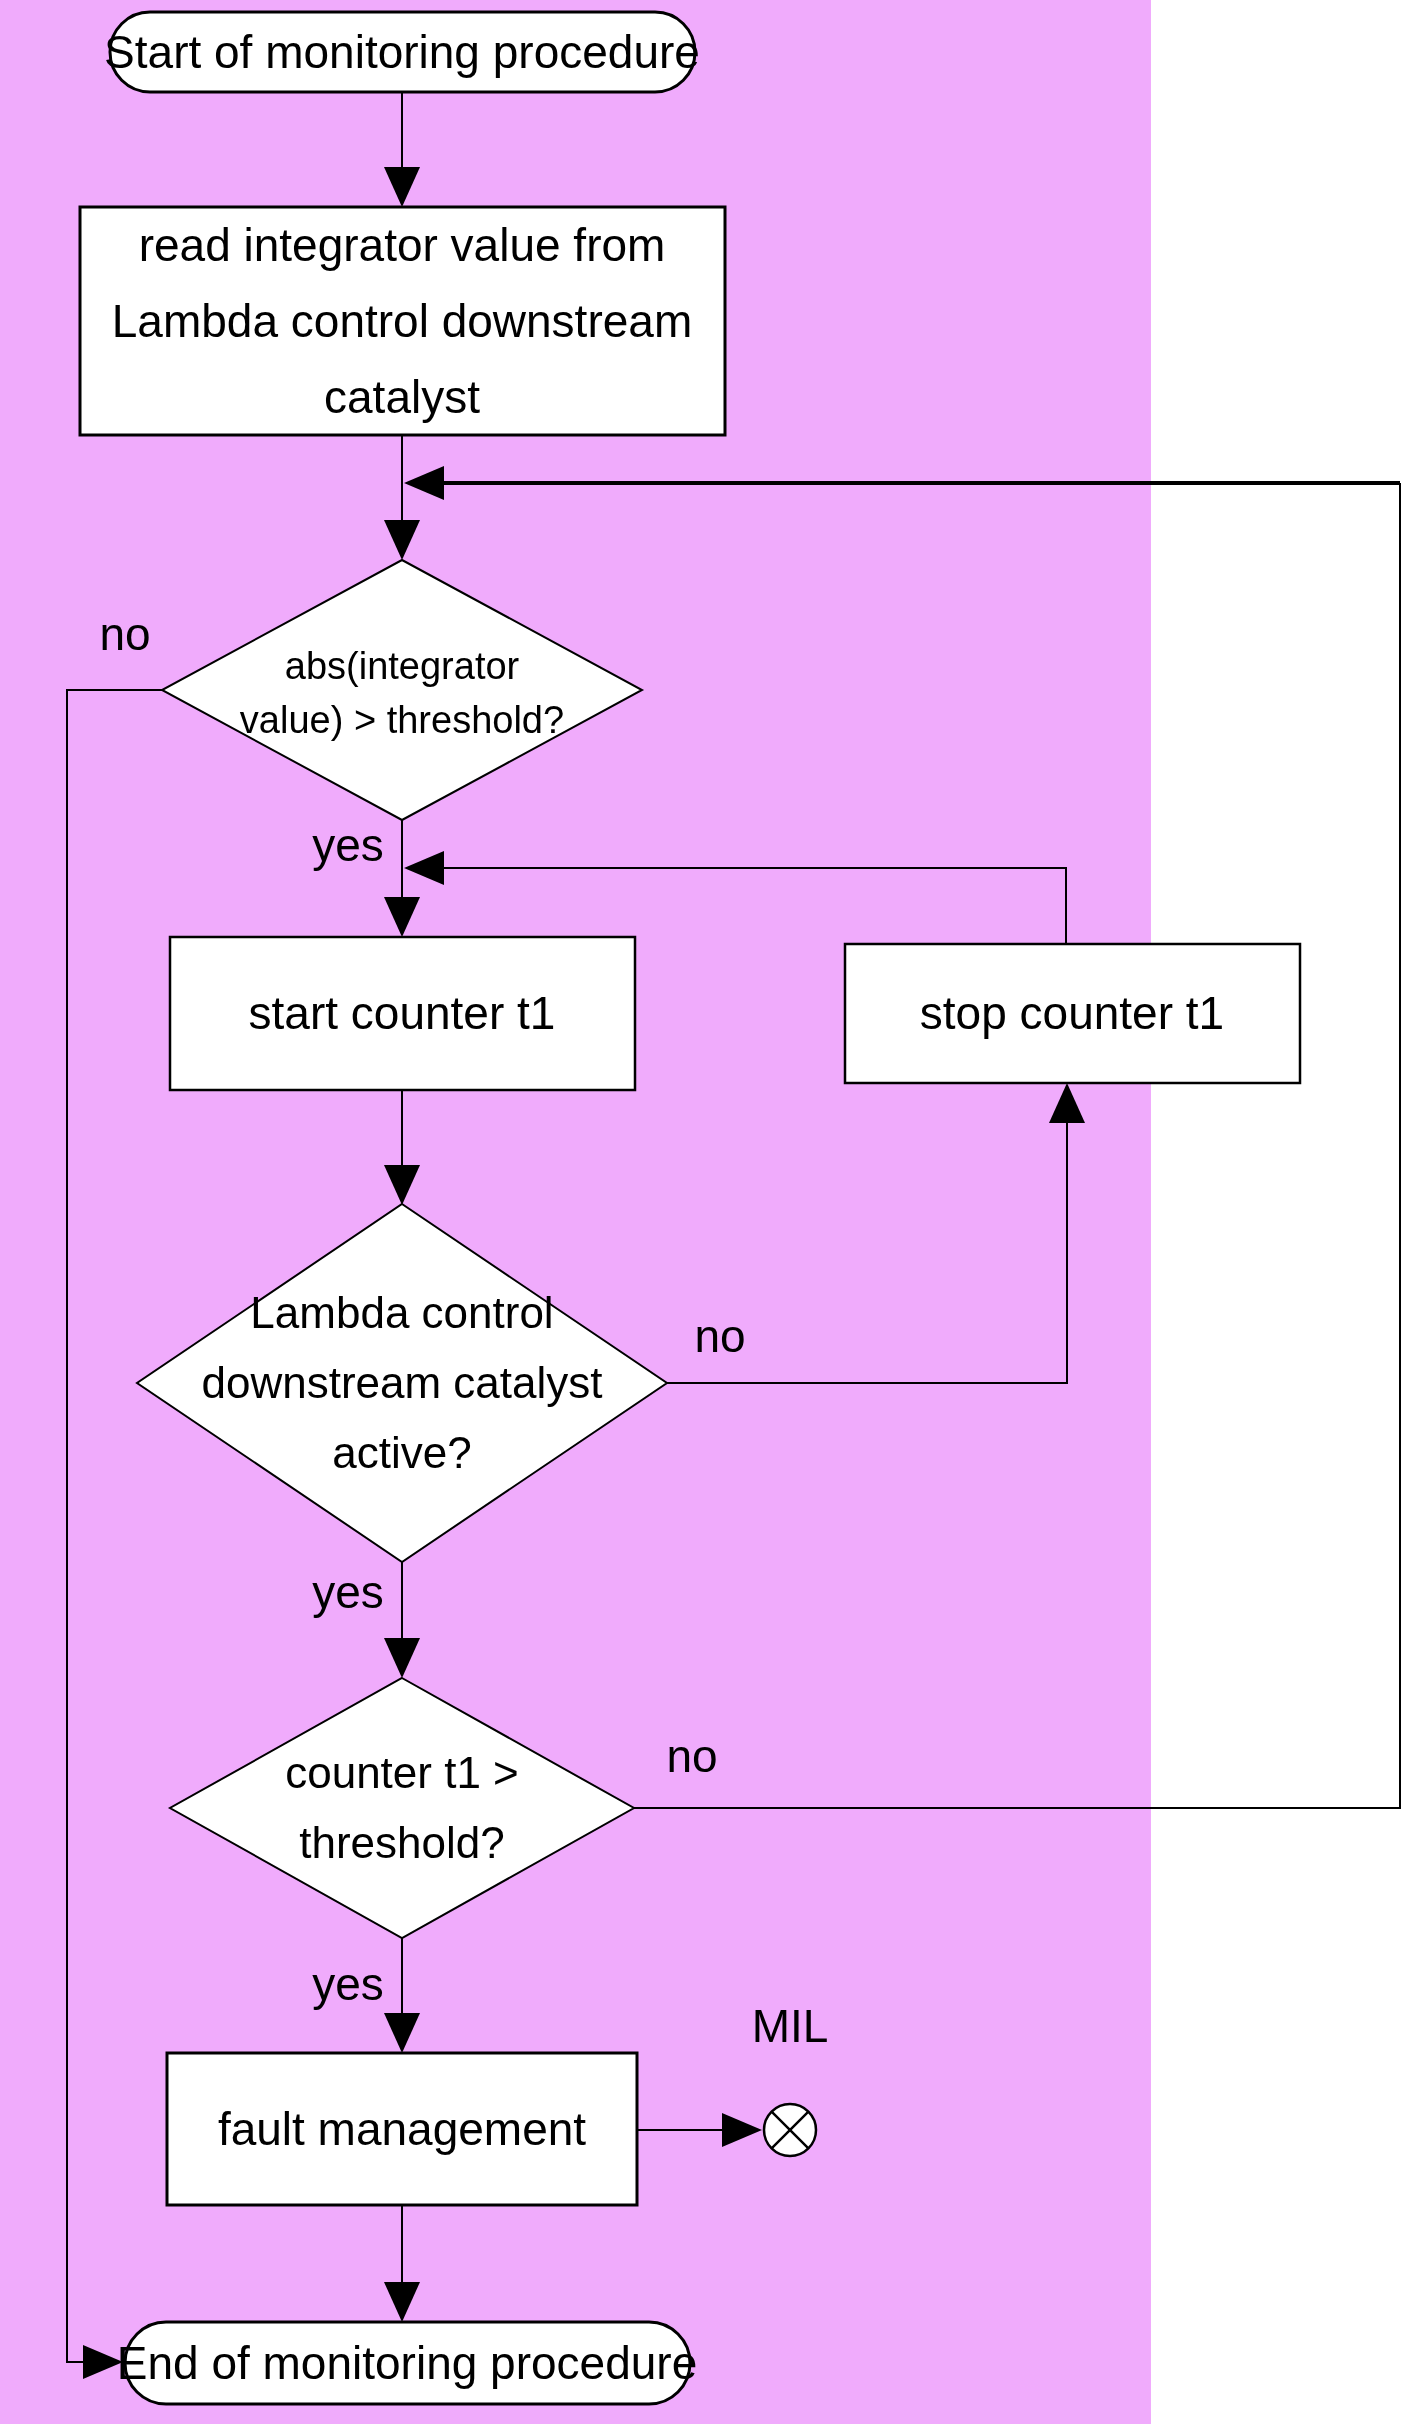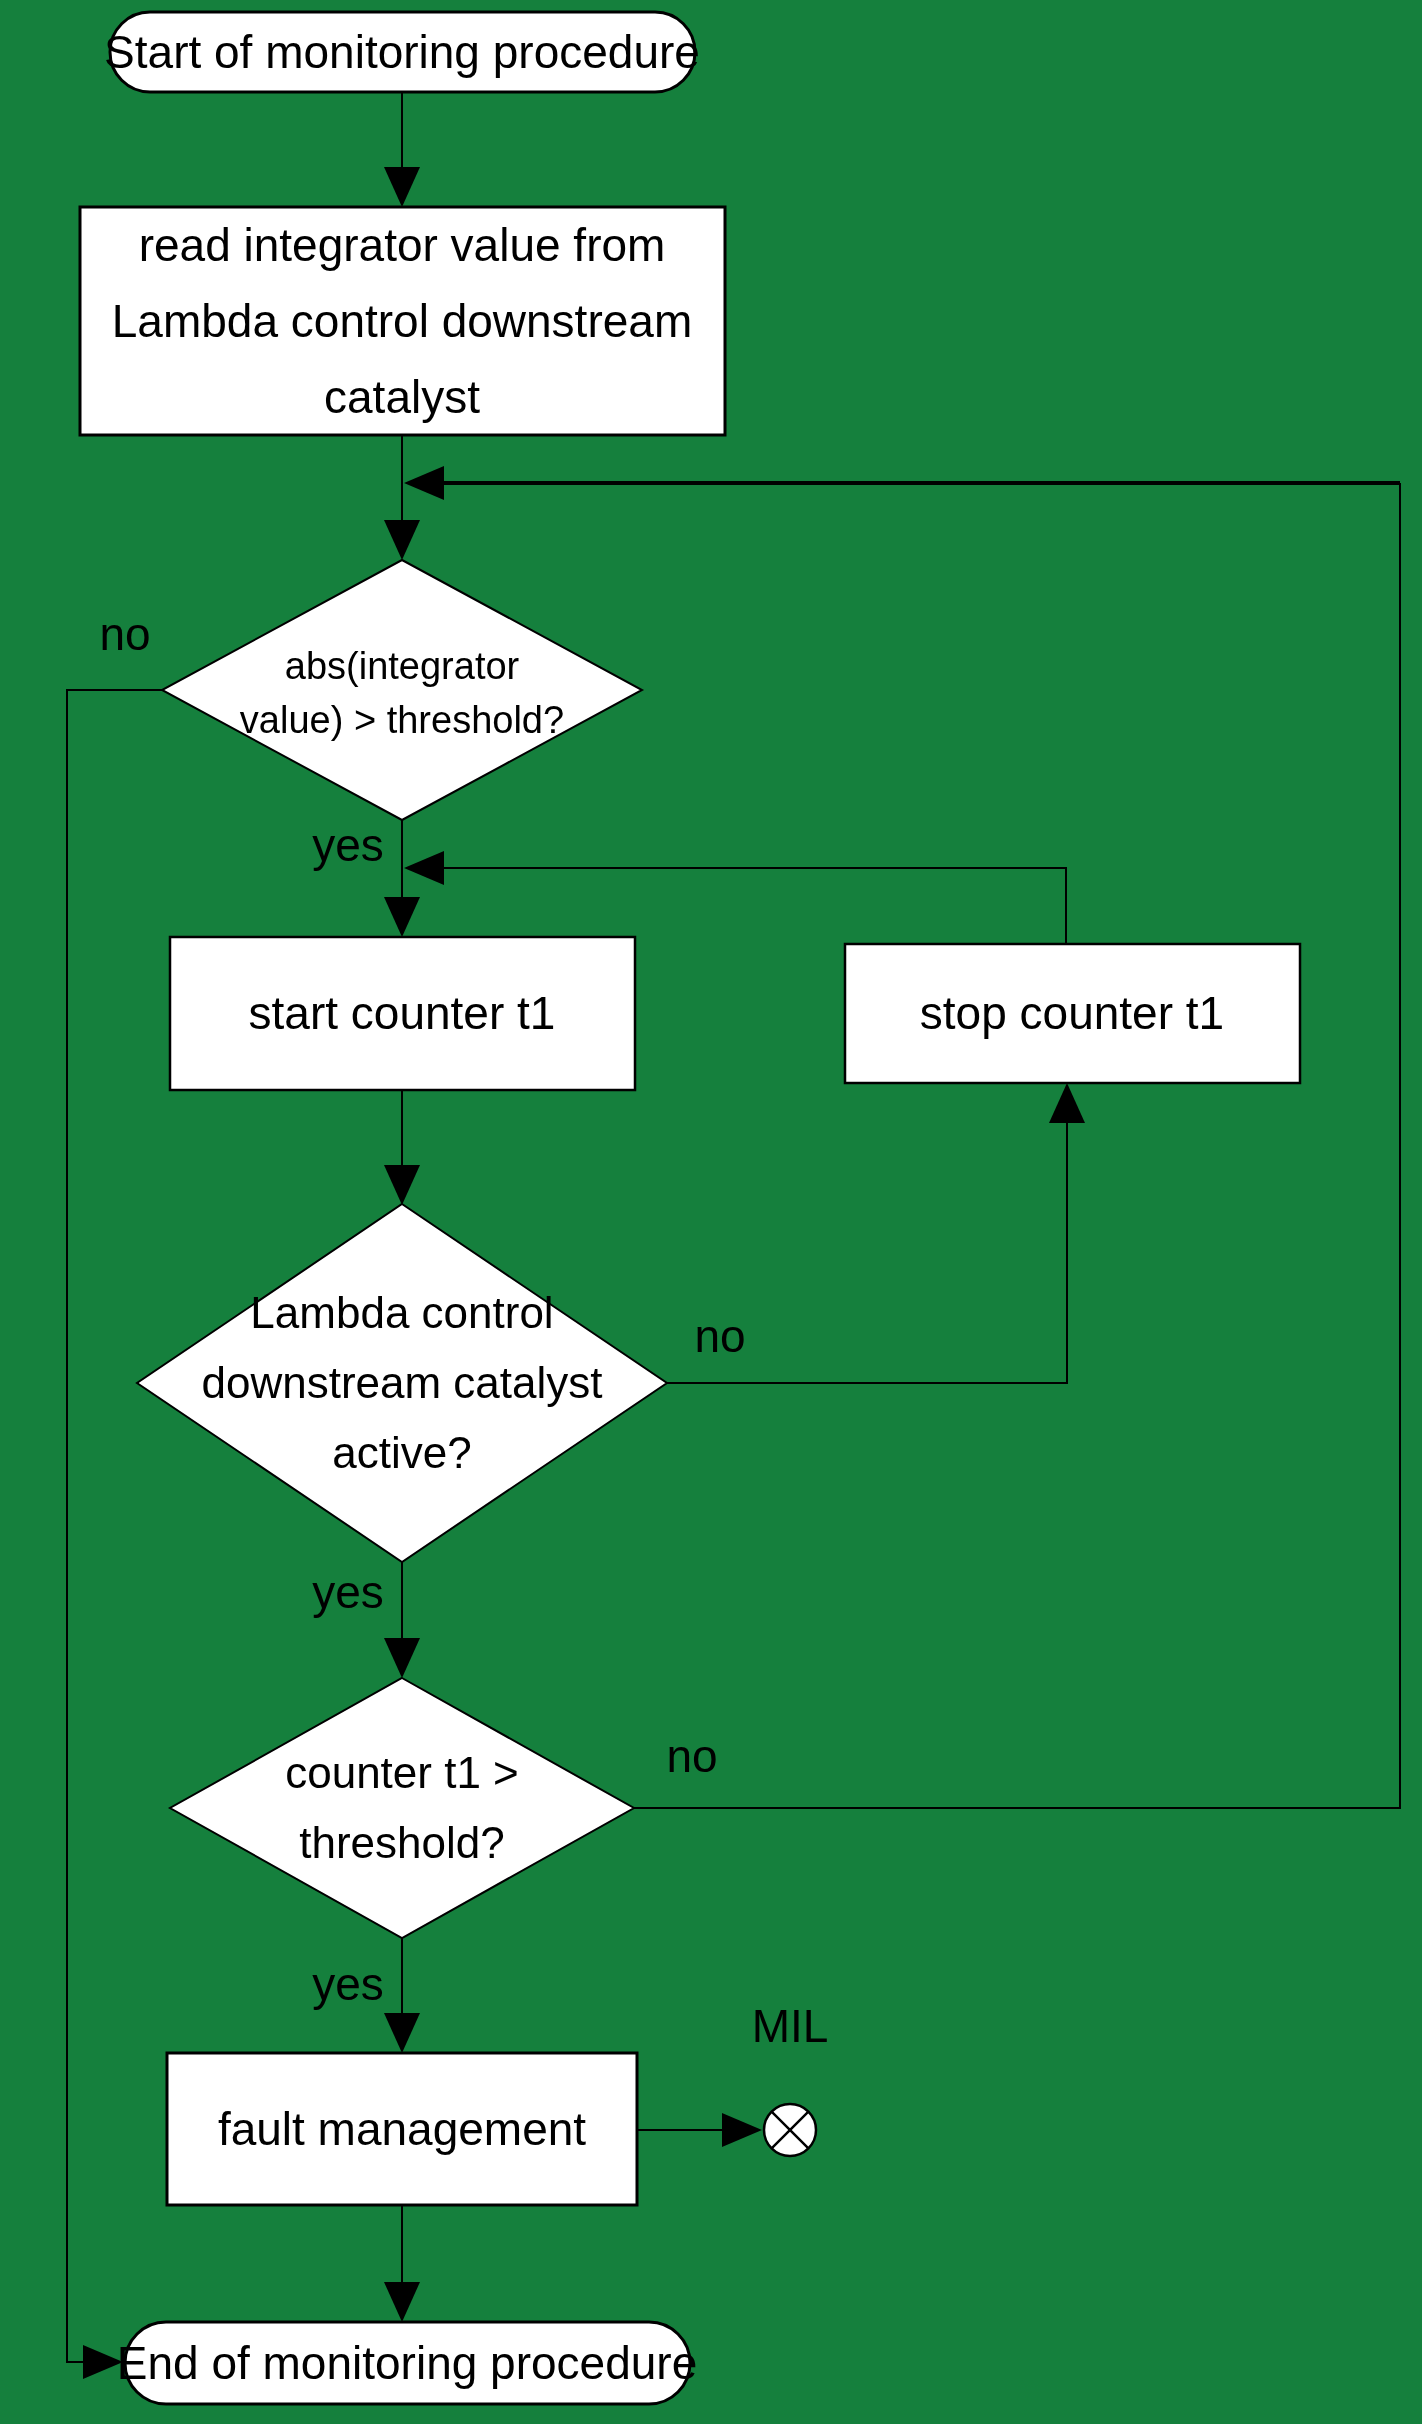--- a/index.html
+++ b/index.html
@@ -2,23 +2,23 @@
 <html><head>
 <meta charset="utf-8">
 <style>
   html, body {
     margin: 0;
     padding: 0;
     background: #ffffff;
   }
   .page {
     position: relative;
-    width: 1422px;
+    width: 1151px;
     height: 2424px;
-    background: #15803d;
+    background: #f0abfc;
     font-family: "Liberation Sans", sans-serif;
   }
   svg { display: block; }
   .shape {
     fill: #ffffff;
     stroke: #000000;
   }
   .flowline {
     fill: none;
     stroke: #000000;

